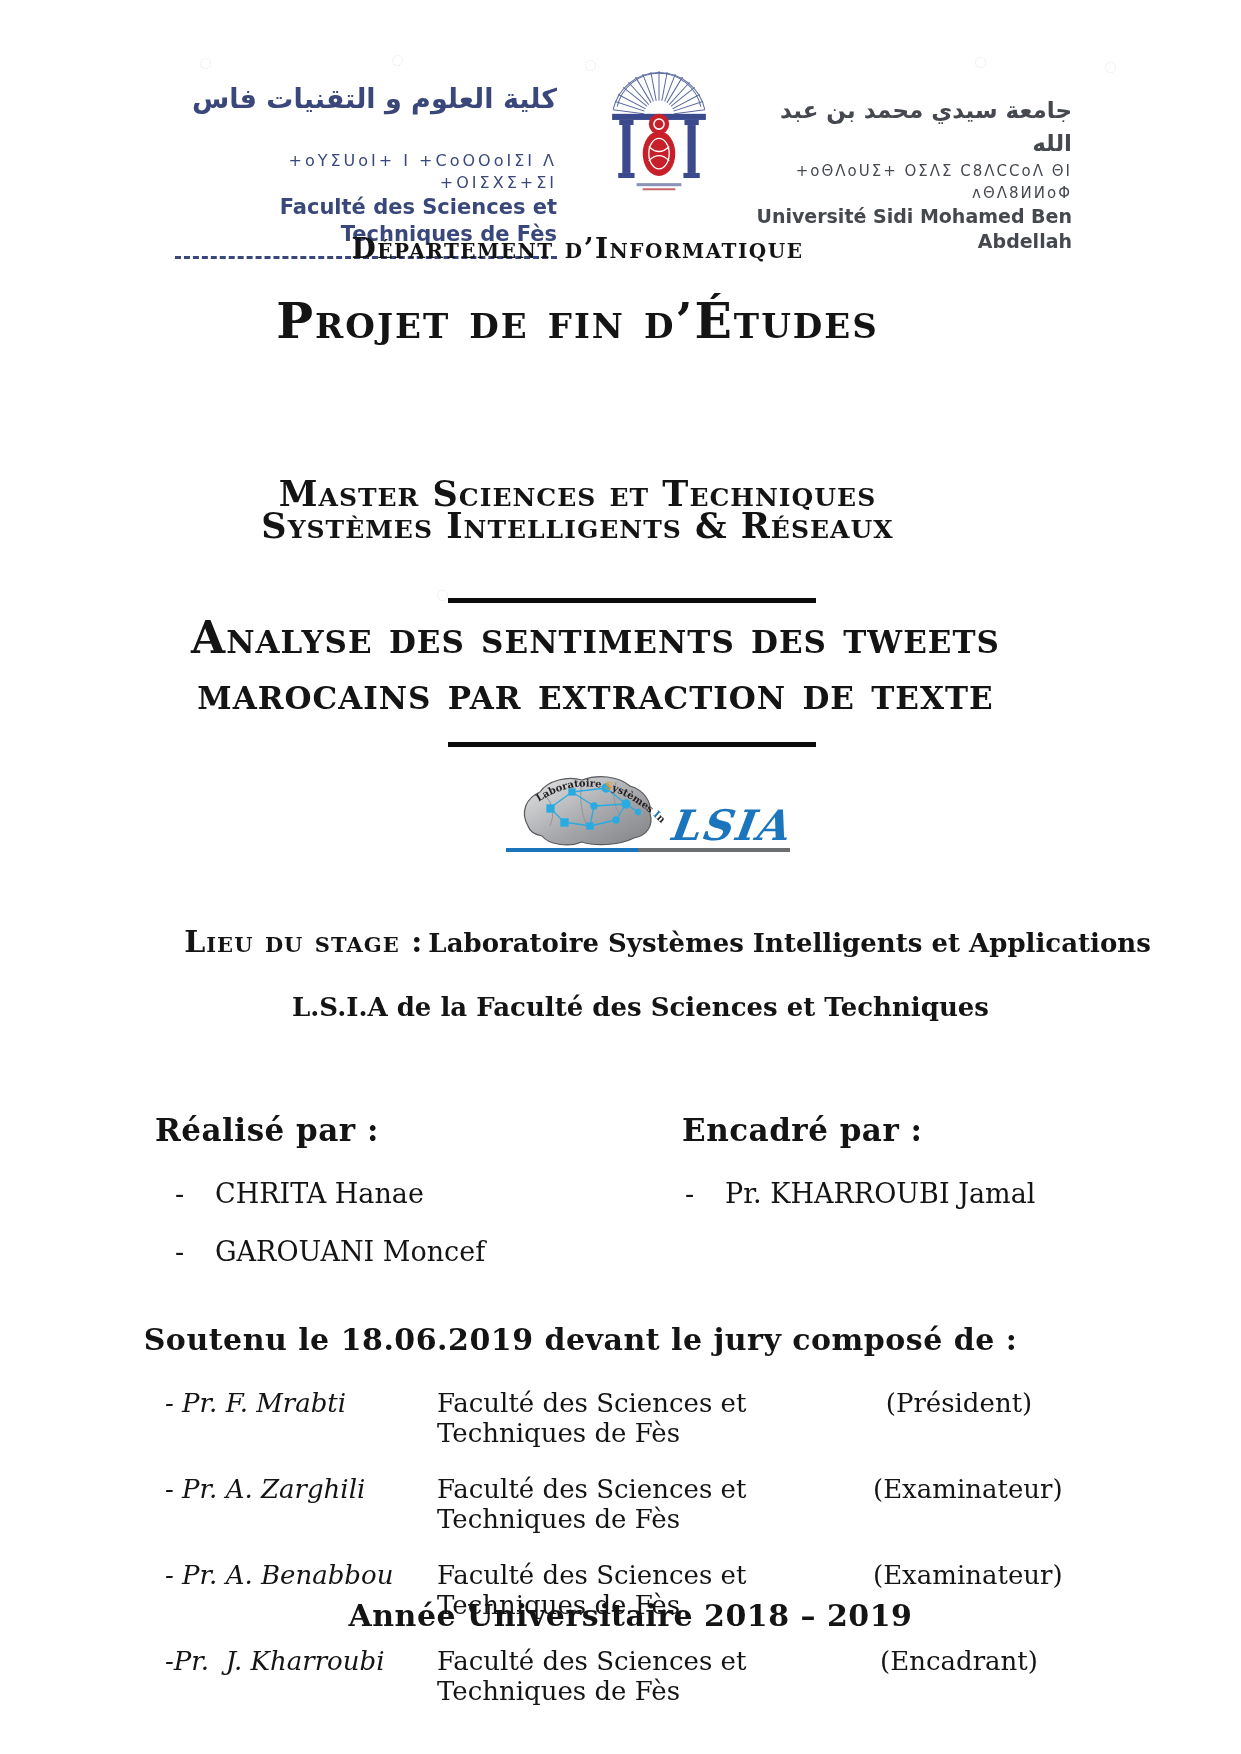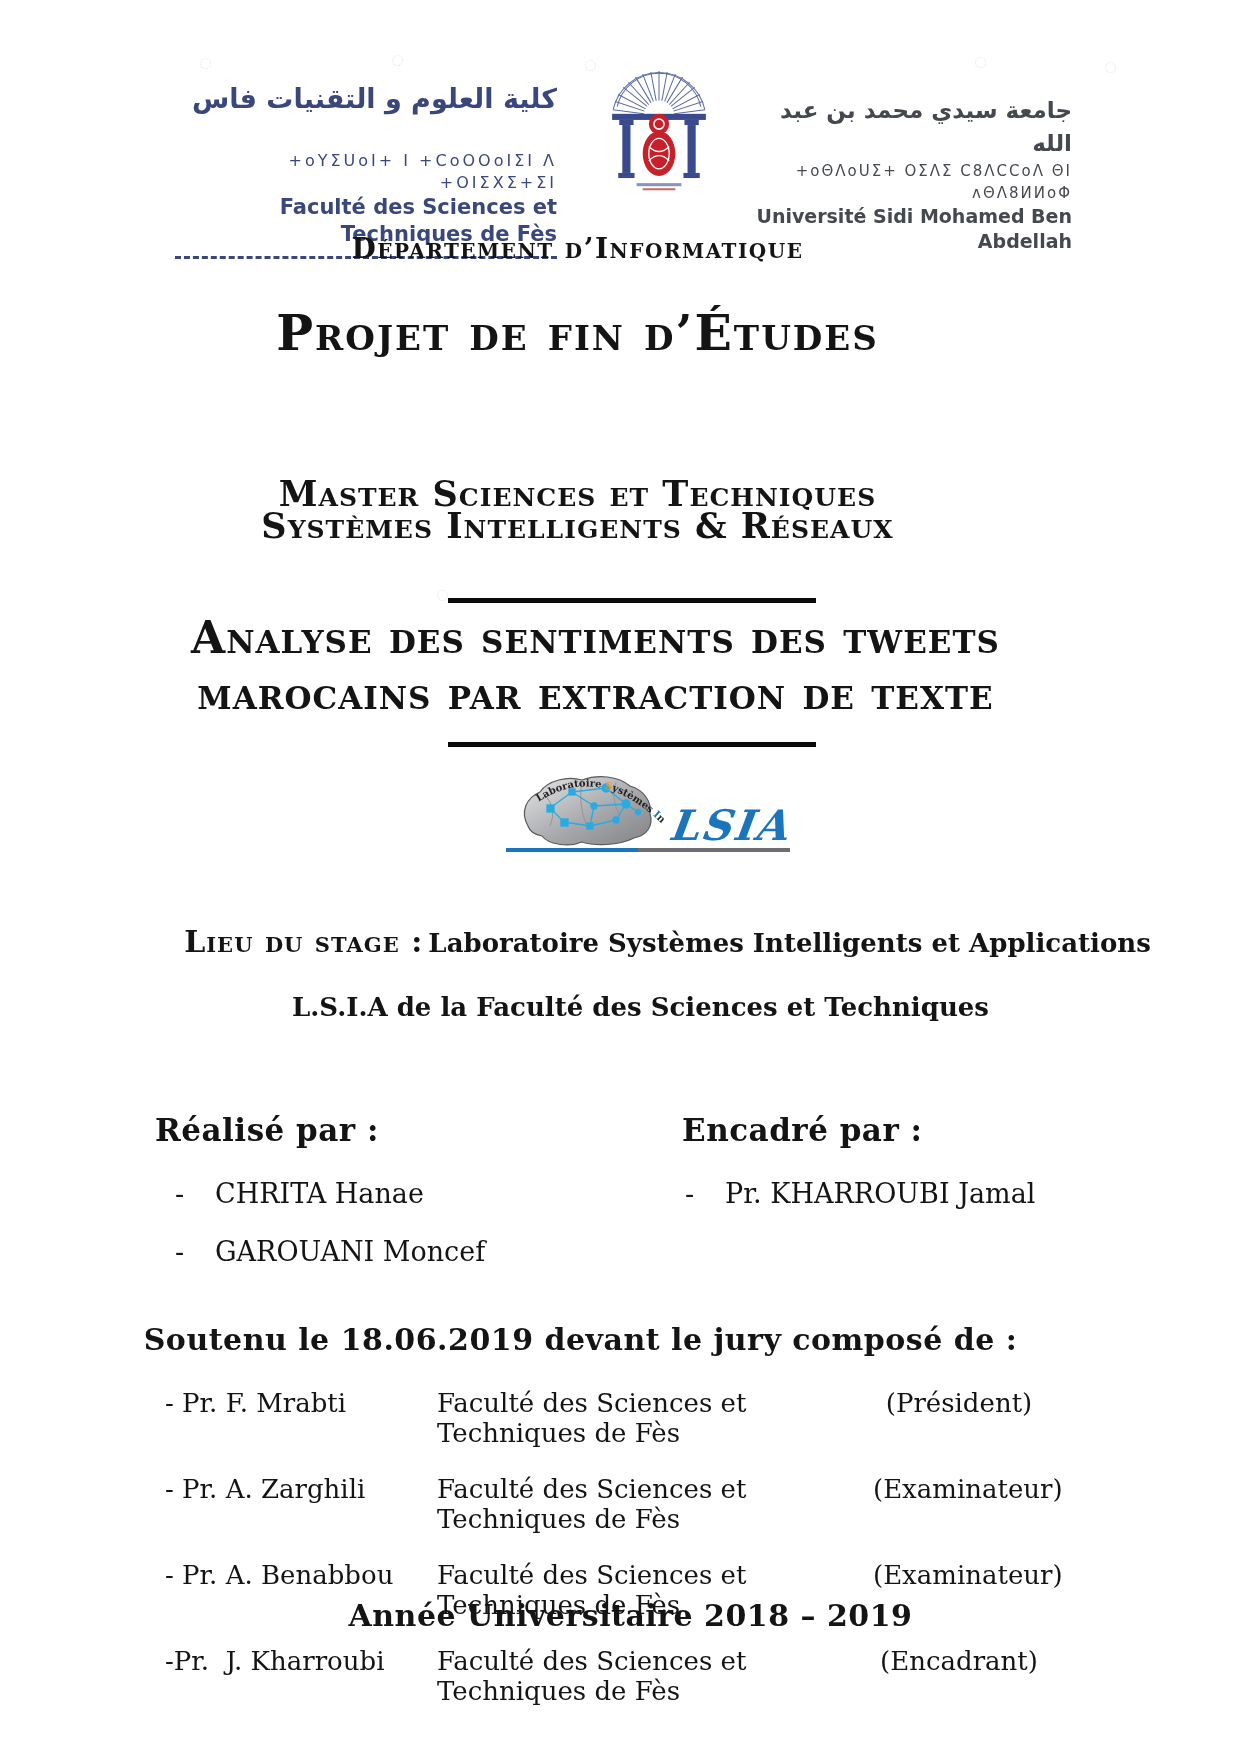--- a/index.html
+++ b/index.html
@@ -18,21 +18,21 @@
   .inst-right{left:742px; top:94px; width:330px; color:#45494f;}
   .inst-right .ar{font:700 23px/33px "DejaVu Sans",sans-serif;}
   .inst-right .tf{font:400 15px/22px "DejaVu Sans",sans-serif; letter-spacing:2px;}
   .inst-right .lt{font:700 19px/25px "DejaVu Sans","Liberation Sans",sans-serif;}
   .emblem{position:absolute; left:606px; top:52px; width:106px; height:142px;}
 
   
   .center-577{position:absolute; left:0; width:1155px; text-align:center;}
   .dept{top:232px; font-weight:700; font-size:28px; font-variant:small-caps;
     letter-spacing:1.5px;}
-  .doc-type{top:304px; font-weight:700; font-size:49px; font-variant:small-caps;
+  .doc-type{top:292px; font-weight:700; font-size:49px; font-variant:small-caps;
     letter-spacing:2px;}
   .master{top:478px; font-weight:700; font-size:35px; line-height:32px;
     font-variant:small-caps; letter-spacing:1px;}
   .rule{position:absolute; left:448px; width:368px; height:5px; background:#0c0c0c;}
   .rule1{top:598px;} .rule2{top:742px;}
   .main-title{position:absolute; left:0; top:610px; width:1241px; text-align:center;
     transform:translateX(-25px); font-weight:700; font-size:44px; line-height:56px;
     font-variant:small-caps; letter-spacing:1px;}
 
   
@@ -54,21 +54,21 @@
   .authors-list{left:143px; top:1178px;}
   .supervisor-list{left:653px; top:1178px;}
   .plist .li{margin-bottom:27px; white-space:pre;}
   .plist .dash{display:inline-block; width:40px;}
 
   
   .soutenu{position:absolute; left:0; top:1322px; width:1241px; text-align:center;
     transform:translateX(-40px); font-weight:700; font-size:30px; letter-spacing:0.5px;}
   .jury{position:absolute; left:165px; top:1388px; width:880px; font-size:26px;}
   .jury-row{display:grid; grid-template-columns:272px 436px 172px; margin-bottom:26px;}
-  .jury-row .name{white-space:pre;}
+  .jury-row .name{white-space:pre;font-style:italic;}
   .jury-row .role{text-align:center;}
   .annee{position:absolute; left:0; top:1598px; width:1241px; text-align:center;
     transform:translateX(10px); font-weight:700; font-size:30px; letter-spacing:0.5px;}
 
   
   .artifact{position:absolute; width:9px; height:9px; border:1px dotted #cfcfcf;
     border-radius:50%; opacity:0.55;}
 </style>
 </head>
 <body>

